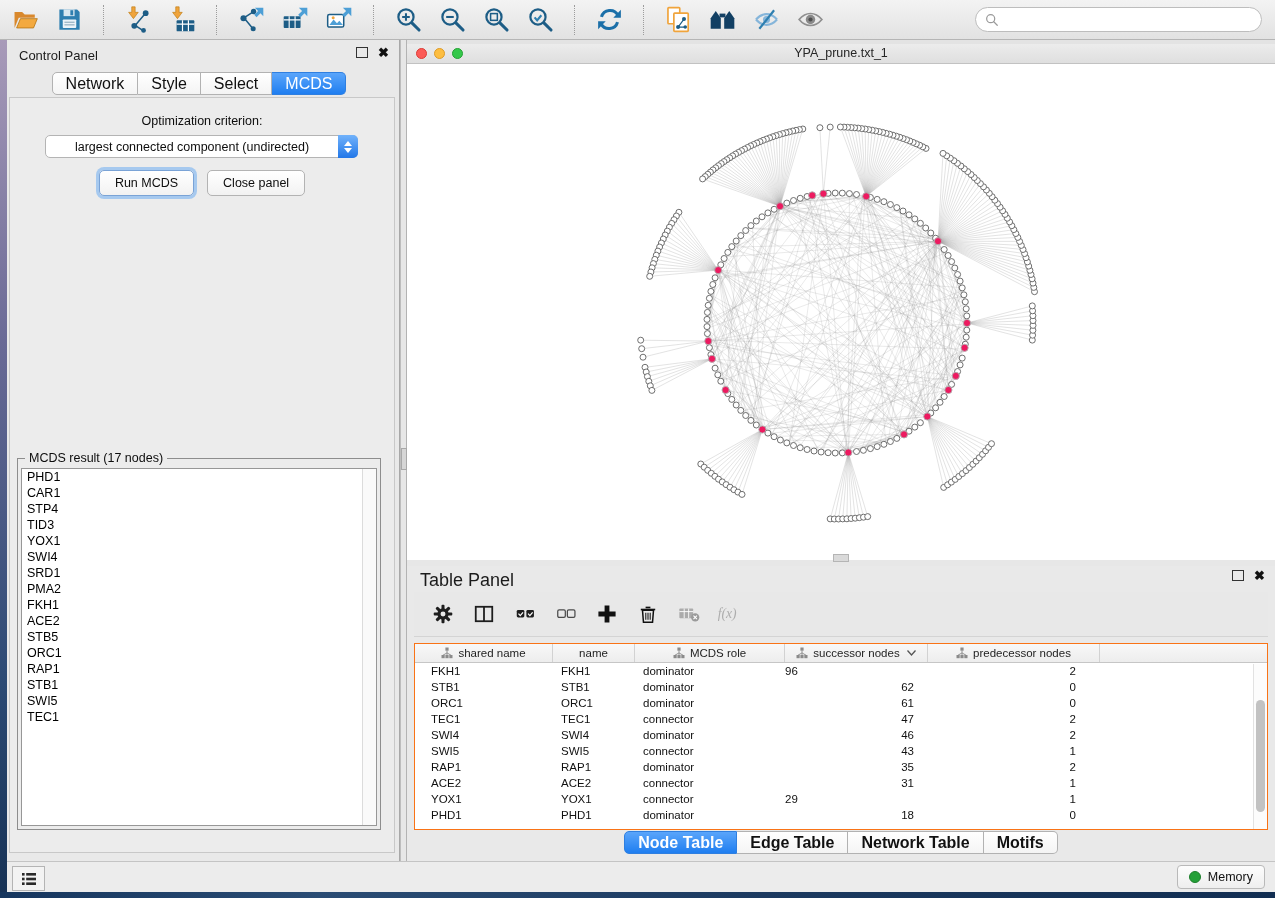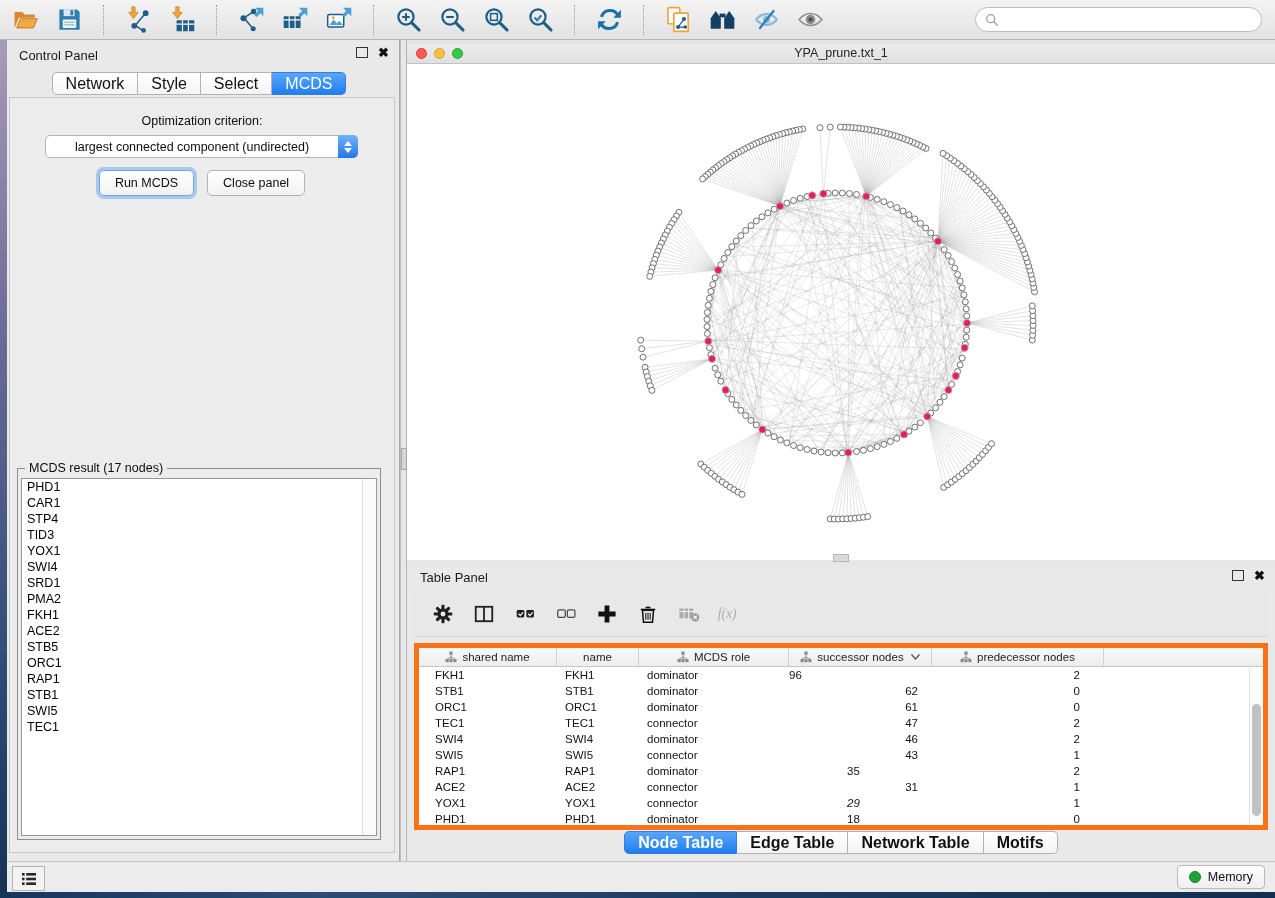--- a/index.html
+++ b/index.html
@@ -30,47 +30,47 @@
   .seg.sel{background:linear-gradient(#5aa5fb,#1f7ef0);border-color:#2f7fe0;color:#fff;}
   .cp-content{position:absolute;left:2px;right:4px;top:57px;bottom:8px;background:#ececec;border:1px solid #c8c8c8;}
   .opt-label{position:absolute;top:16px;left:0;right:0;text-align:center;font-size:12.5px;color:#0d0d0d;}
   .dropdown{position:absolute;left:35px;top:37px;width:313px;height:23px;background:#fff;border:1px solid #b4b4b4;border-radius:5px;display:flex;align-items:center;box-sizing:border-box;}
   .dropdown-text{flex:1;text-align:center;font-size:12.5px;color:#0d0d0d;}
   .dropdown-stepper{width:20px;align-self:stretch;margin:-1px -1px -1px 0;border-radius:0 5px 5px 0;background:linear-gradient(#71b2fb,#2277e8);display:flex;flex-direction:column;align-items:center;justify-content:center;gap:2px;}
   .dropdown-stepper svg{width:8px;height:5px;}
   .btn-row{position:absolute;top:72px;left:0;right:0;display:flex;justify-content:center;gap:13px;}
   .push-btn{height:24px;padding:0 15px;background:linear-gradient(#ffffff,#f2f2f2);border:1px solid #b3b3b3;border-radius:5px;font-size:12.5px;color:#0d0d0d;display:flex;align-items:center;cursor:default;}
   .focus-ring{box-shadow:0 0 0 3px #a6c9ef;border-color:#7aa3d6;}
-  .mcds-group{position:absolute;left:7px;right:13px;top:370px;height:370px;border:1px solid #8d8d8d;}
+  .mcds-group{position:absolute;left:7px;right:13px;top:360px;height:370px;border:1px solid #8d8d8d;}
   .mcds-legend{position:absolute;top:-8px;left:7px;background:#ececec;padding:0 4px;font-size:12.5px;color:#0d0d0d;}
   .mcds-list{position:absolute;left:3px;right:3px;top:9px;bottom:3px;background:#fff;border:1px solid #979797;overflow:hidden;}
   .mcds-item{padding-left:5px;line-height:16px;font-size:12.5px;color:#000;}
   .mcds-scroll{position:absolute;top:0;right:0;width:13px;height:100%;background:#fafafa;border-left:1px solid #dcdcdc;}
   
   .vsplit{position:absolute;left:400px;top:40px;width:7px;height:821px;background:#e7e7e7;border-left:1px solid #bdbdbd;border-right:1px solid #b3b3b3;box-sizing:border-box;}
   .vhandle{position:absolute;left:0px;top:408px;width:4px;height:20px;background:#d6d6d6;border:1px solid #a8a8a8;}
   .hsplit{position:absolute;left:407px;top:560px;width:868px;height:6px;background:#e7e7e7;}
   .hhandle{position:absolute;left:426px;top:-6px;width:14px;height:6px;background:#dadada;border:1px solid #b5b5b5;}
   
   .netwin{position:absolute;left:407px;top:44px;width:868px;height:516px;background:#fff;}
   .net-titlebar{height:19px;background:linear-gradient(#ececec,#dfdfdf);border-bottom:1px solid #c2c2c2;position:relative;}
   .lights{position:absolute;left:9px;top:4px;display:flex;gap:7px;}
   .light{width:11px;height:11px;border-radius:50%;box-sizing:border-box;}
   .light.red{background:#fc5b57;border:1px solid #dd3c36;}
   .light.yellow{background:#fdbe41;border:1px solid #de9b27;}
   .light.green{background:#35c84b;border:1px solid #23a233;}
   .net-title{text-align:center;font-size:12.5px;color:#262626;line-height:18px;}
   
   .tpanel{position:absolute;left:407px;top:566px;width:868px;height:295px;background:#e9e9e9;}
-  .tp-title{position:absolute;left:13px;top:4px;font-size:13px;color:#1b1b1b;}
+  .tp-title{position:absolute;left:13px;top:4px;font-size:18px;color:#1b1b1b;}
   .tp-btns{position:absolute;top:4px;right:10px;display:flex;gap:10px;align-items:center;}
   .ttoolbar{position:absolute;left:7px;right:7px;top:26px;height:45px;background:#e8e8e8;border-bottom:1px solid #d4d4d4;display:flex;align-items:center;gap:15px;padding-left:16px;box-sizing:border-box;}
   .ttool-btn{width:26px;height:26px;display:flex;align-items:center;justify-content:center;}
   .ttool-btn .ic{width:22px;height:22px;display:block;}
-  .ttable{position:absolute;left:7px;right:7px;top:77px;height:187px;background:#fff;border:5px solid #f97316;box-sizing:border-box;overflow:hidden;}
+  .ttable{position:absolute;left:7px;right:7px;top:77px;height:187px;background:#fff;border:1px solid #f97316;box-sizing:border-box;overflow:hidden;}
   .thead{display:flex;height:19px;background:linear-gradient(#f8f8f8,#ededed);border-bottom:1px solid #c6c6c6;box-sizing:border-box;}
   .th{display:flex;align-items:center;justify-content:center;gap:5px;border-right:1px solid #d2d2d2;font-size:11.5px;color:#1e1e1e;box-sizing:border-box;}
   .th .cticon{width:12px;height:12px;}
   .th .sort{width:9px;height:6px;margin-left:2px;}
   .tbody .tr{display:flex;height:16px;line-height:16px;font-size:11.5px;color:#111;}
   .td{box-sizing:border-box;overflow:hidden;white-space:nowrap;}
   .vscroll{position:absolute;top:20px;right:0px;width:13px;bottom:0px;background:#fcfcfc;border-left:1px solid #e2e2e2;}
   .vthumb{position:absolute;left:2px;right:2px;top:36px;height:112px;background:#c2c2c2;border-radius:5px;}
   .ttabs{position:absolute;left:0;right:0;top:265px;display:flex;justify-content:center;font-weight:bold;}
   
@@ -1284,42 +1284,42 @@
             <div class="td" style="width: 138px; text-align: left; padding-left: 16px;">SWI5</div>
             <div class="td" style="width: 82px; text-align: left; padding-left: 8px;">SWI5</div>
             <div class="td" style="width: 150px; text-align: left; padding-left: 8px;">connector</div>
             <div class="td" style="width: 143px; text-align: right; padding-right: 14px;">43</div>
             <div class="td" style="width: 172px; text-align: right; padding-right: 24px;">1</div>
           </div>
           <div class="tr">
             <div class="td" style="width: 138px; text-align: left; padding-left: 16px;">RAP1</div>
             <div class="td" style="width: 82px; text-align: left; padding-left: 8px;">RAP1</div>
             <div class="td" style="width: 150px; text-align: left; padding-left: 8px;">dominator</div>
-            <div class="td" style="width: 143px; text-align: center; padding-right: 14px;">35</div>
+            <div class="td" style="width: 143px; text-align: right; padding-right: 14px;">35</div>
             <div class="td" style="width: 172px; text-align: right; padding-right: 24px;">2</div>
           </div>
           <div class="tr">
             <div class="td" style="width: 138px; text-align: left; padding-left: 16px;">ACE2</div>
             <div class="td" style="width: 82px; text-align: left; padding-left: 8px;">ACE2</div>
             <div class="td" style="width: 150px; text-align: left; padding-left: 8px;">connector</div>
             <div class="td" style="width: 143px; text-align: right; padding-right: 14px;">31</div>
             <div class="td" style="width: 172px; text-align: right; padding-right: 24px;">1</div>
           </div>
           <div class="tr">
             <div class="td" style="width: 138px; text-align: left; padding-left: 16px;">YOX1</div>
             <div class="td" style="width: 82px; text-align: left; padding-left: 8px;">YOX1</div>
             <div class="td" style="width: 150px; text-align: left; padding-left: 8px;">connector</div>
-            <div class="td" style="width: 143px; text-align: center; padding-right: 14px; font-style: italic;">29</div>
+            <div class="td" style="width: 143px; text-align: left; padding-right: 14px;">29</div>
             <div class="td" style="width: 172px; text-align: right; padding-right: 24px;">1</div>
           </div>
           <div class="tr">
             <div class="td" style="width: 138px; text-align: left; padding-left: 16px;">PHD1</div>
             <div class="td" style="width: 82px; text-align: left; padding-left: 8px;">PHD1</div>
             <div class="td" style="width: 150px; text-align: left; padding-left: 8px;">dominator</div>
-            <div class="td" style="width: 143px; text-align: center; padding-right: 14px;">18</div>
+            <div class="td" style="width: 143px; text-align: right; padding-right: 14px;">18</div>
             <div class="td" style="width: 172px; text-align: right; padding-right: 24px;">0</div>
           </div>
         </div>
       <div class="vscroll">
           <div class="vthumb"></div>
         </div>
     </div>
     <div class="ttabs seg-row" style="position:absolute;" id="table-tabs">
         <div class="seg sel">Node Table</div>
         <div class="seg">Edge Table</div>

